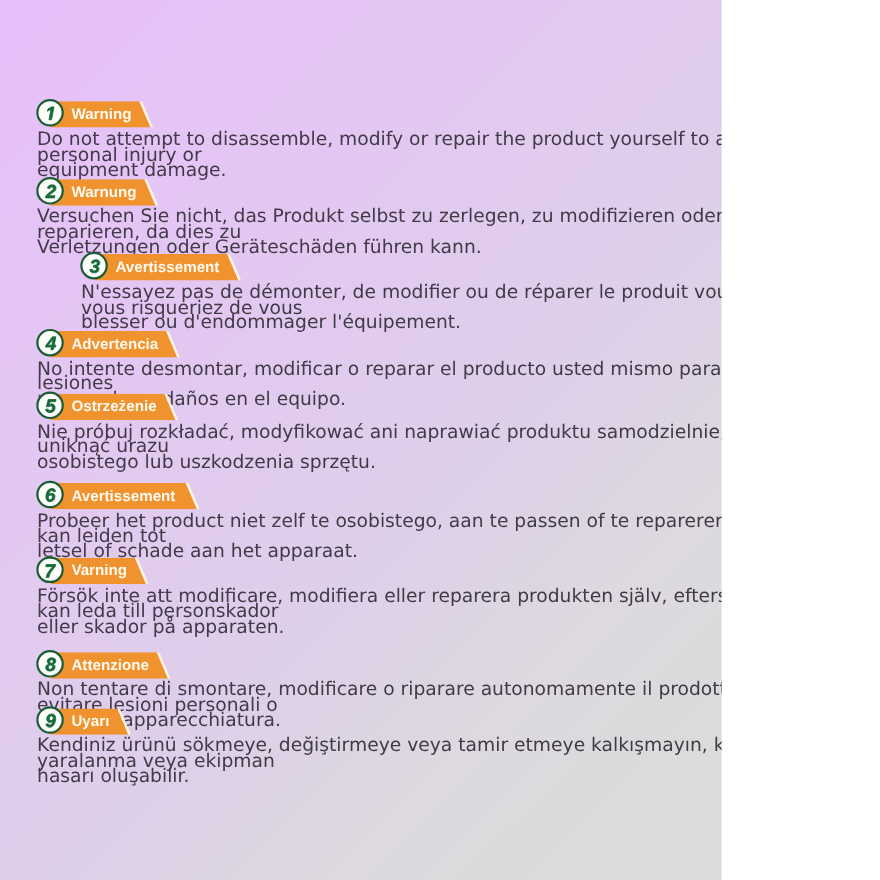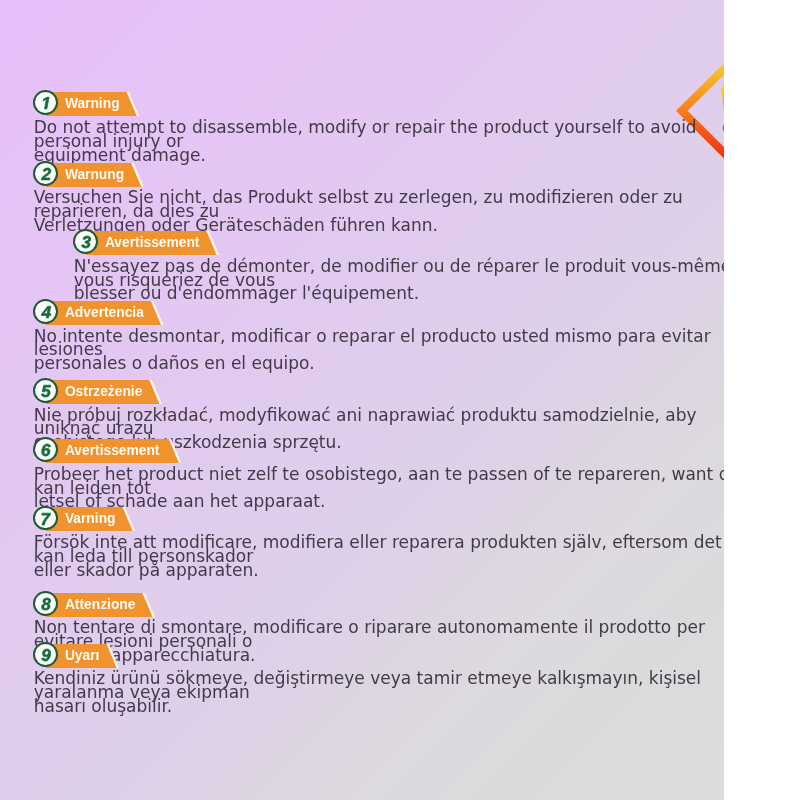--- a/index.html
+++ b/index.html
@@ -3,21 +3,21 @@
 <meta charset="utf-8">
 <title>Multilingual Warning Notice</title>
 <style>
   html,body{margin:0;padding:0;}
   body{
     width:800px;height:800px;overflow:hidden;
     font-family:"DejaVu Sans","Liberation Sans",sans-serif;
     -webkit-font-smoothing:antialiased;
   }
   #page{
-    position:relative;width:724px;height:800px;overflow:hidden;
+    position:relative;width:656px;height:800px;overflow:hidden;
     background:linear-gradient(135deg,
       #e7bffb 0%,
       #e4c6f4 25%,
       #e0cdec 50%,
       #ded0e9 60%,
       #ddd5e2 68.75%,
       #ddd9e0 75%,
       #dadbdb 87.5%,
       #dbdedb 100%);
     text-decoration:underline;
@@ -155,21 +155,21 @@
               <g transform="translate(6.70 16.9)">
                 <path d="M7.26 -2.37 6.81 0H4.58L5.03 -2.37H-0.28L0.06 -4.09L6.01 -11.7H9.08L7.61 -4.12H9.17L8.82 -2.37ZM6.64 -10.01Q6.26 -9.37 5.67 -8.6L2.15 -4.12H5.38L6.23 -8.47Q6.38 -9.22 6.64 -10.01Z"></path>
               </g>
             </svg>
           </div>
           <div class="ltext">Advertencia</div>
         </div>
         <div class="btext">No intente desmontar, modificar o reparar el producto usted mismo para evitar lesiones
 personales o daños en el equipo.</div>
       </div>
-      <div class="notice" style="top: 378px;">
+      <div class="notice" style="top: 356px;">
         <div class="labelrow">
           <div class="banner">
             <svg width="118.05312500000001" height="24" viewBox="0 0 118.05312500000001 24">
               <path d="M0 0 H103.453125 L113.653125 24 H0 Z" fill="#f0932e"></path>
               <path d="M103.453125 0 L105.853125 0 L116.05312500000001 24 L113.653125 24 Z" fill="#fdf5e2"></path>
             </svg>
           </div>
           <div class="num">
             <svg viewBox="0 0 24.8 24.8" aria-label="5">
               <g transform="translate(6.23 16.9)">

